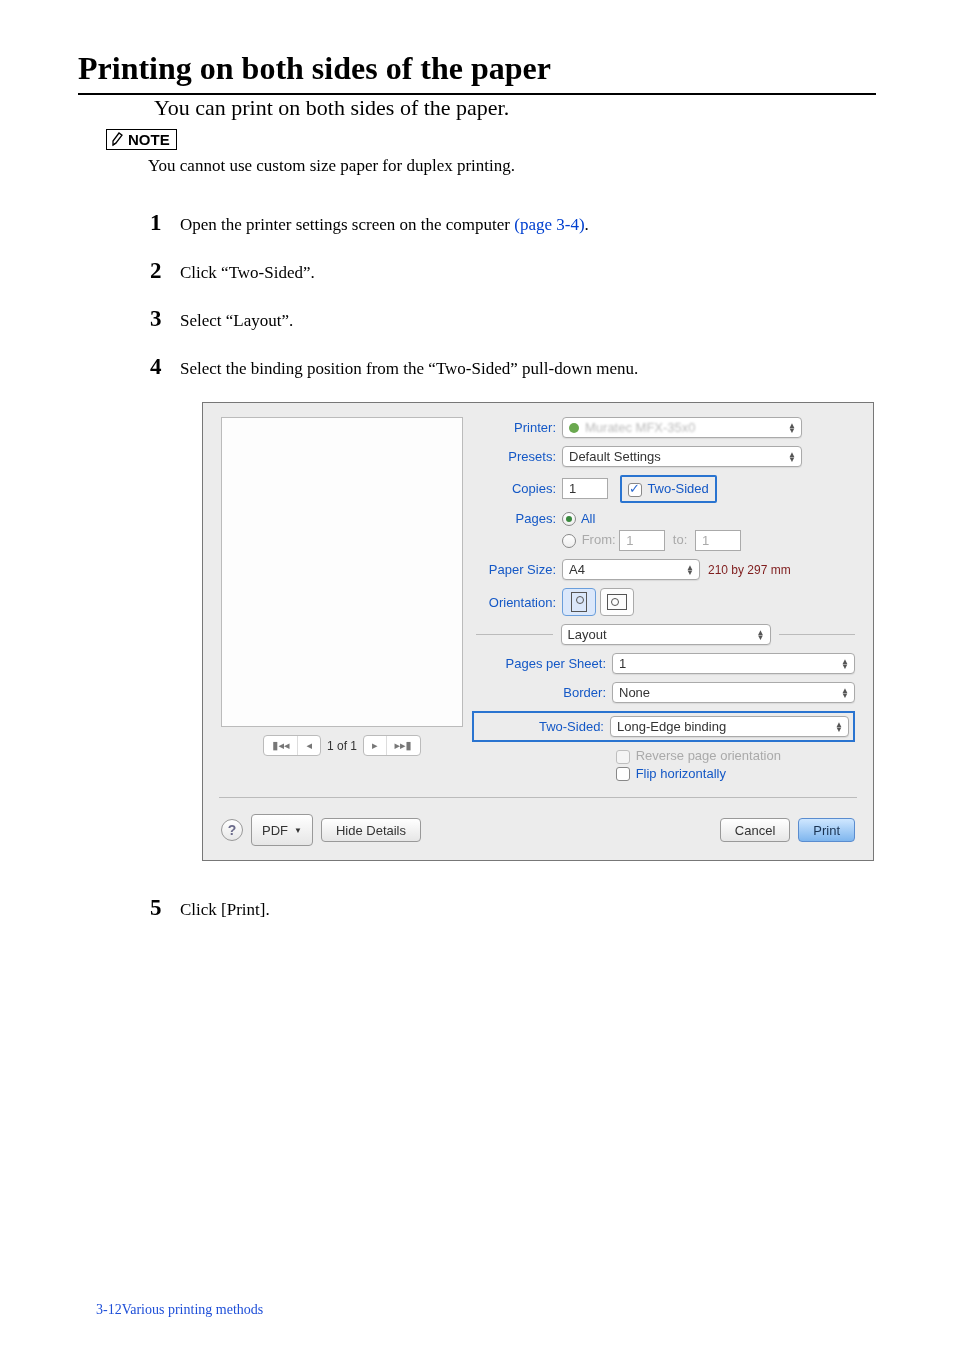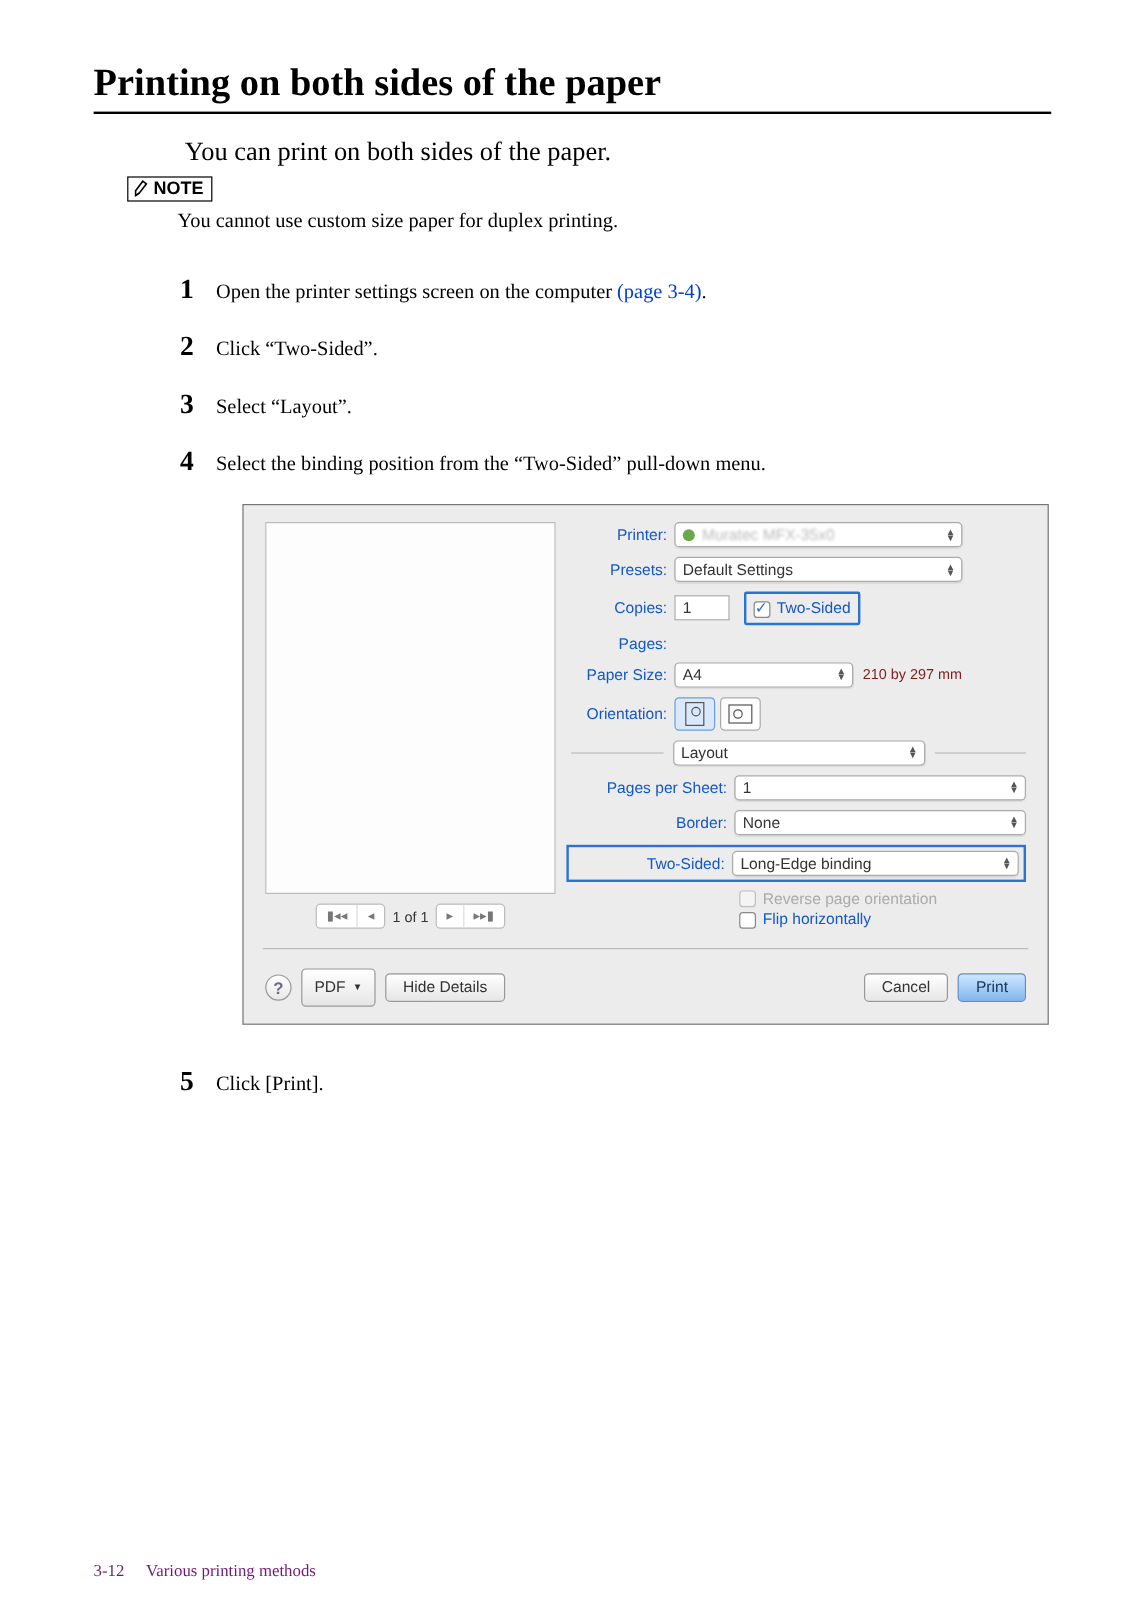--- a/index.html
+++ b/index.html
@@ -11,21 +11,21 @@
     color: #000;
     position: relative;
     padding: 50px 78px 30px 78px;
   }
   .page-title {
     font-family: Georgia, "Times New Roman", serif;
     font-size: 32px;
     font-weight: bold;
     border-bottom: 2px solid #000;
     padding-bottom: 6px;
-    margin-bottom: 18px;
+    margin-bottom: 0;
   }
   .intro {
     font-size: 22px;
     margin-left: 76px;
     margin-bottom: 8px;
     font-family: "Century Schoolbook", Georgia, serif;
   }
   .note-box {
     display: inline-flex;
     align-items: center;
@@ -279,26 +279,25 @@
     display:inline-flex;align-items:center;
     height:32px;padding:0 10px;
     border:1px solid #999;border-radius:4px;
     background:linear-gradient(#fff,#e6e6e6);
     font-size:13px;
   }
   .pdf-btn .tri{margin-left:6px;font-size:8px;}
   .footer-page {
     position:absolute;
     bottom: 30px;
-    left: 78px;
+    left: 96px;
     font-size: 14px;
     font-family: "Century Schoolbook", Georgia, serif;
-    color:#701a75;
+    color:#1d4ed8;
     display:flex;
-    gap: 18px;
   }
   .smudge { color:#bbb; filter: blur(1.2px); }
   .dim{color:#aaa;}
   svg.pencil { width:13px; height:15px; }
 </style>
 </head>
 <body>
 
 
 
@@ -374,25 +373,38 @@
       <span class="dlg-label prn">Copies:</span>
       <span class="dlg-input" style="width:46px;margin-left:6px;">1</span>
       <span class="two-sided-hl" style="margin-left:12px;">
         <span class="chk on"></span>
         <span style="color:#1458c6;">Two-Sided</span>
       </span>
     </div>
 
     <div class="dlg-row right-col" style="align-items:flex-start;">
       <span class="dlg-label prn">Pages:</span>
+      <span style="margin-left:6px;">
+        <span style="display:block;margin-bottom:4px;">
+          <span class="radio on green"></span>
+          <span style="color:#1458c6;">All</span>
+        </span>
+        <span style="display:block;">
+          <span class="radio"></span>
+          <span class="dim">From:</span>
+          <span class="dlg-input dim" style="width:46px;">1</span>
+          <span class="dim" style="margin:0 4px;">to:</span>
+          <span class="dlg-input dim" style="width:46px;">1</span>
+        </span>
+      </span>
     </div>
 
     <div class="dlg-row right-col">
       <span class="dlg-label prn">Paper Size:</span>
-      <span class="dlg-select" style="width:149px;margin-left:6px;">
+      <span class="dlg-select" style="width:138px;margin-left:6px;">
         <span>A4</span>
         <span class="arrows">▲<br>▼</span>
       </span>
       <span style="font-size:12px;color:#7f1d1d;margin-left:8px;">210 by 297 mm</span>
     </div>
 
     <div class="dlg-row right-col">
       <span class="dlg-label prn">Orientation:</span>
       <span style="margin-left:6px;display:inline-flex;">
         <span class="orient-btn sel">

